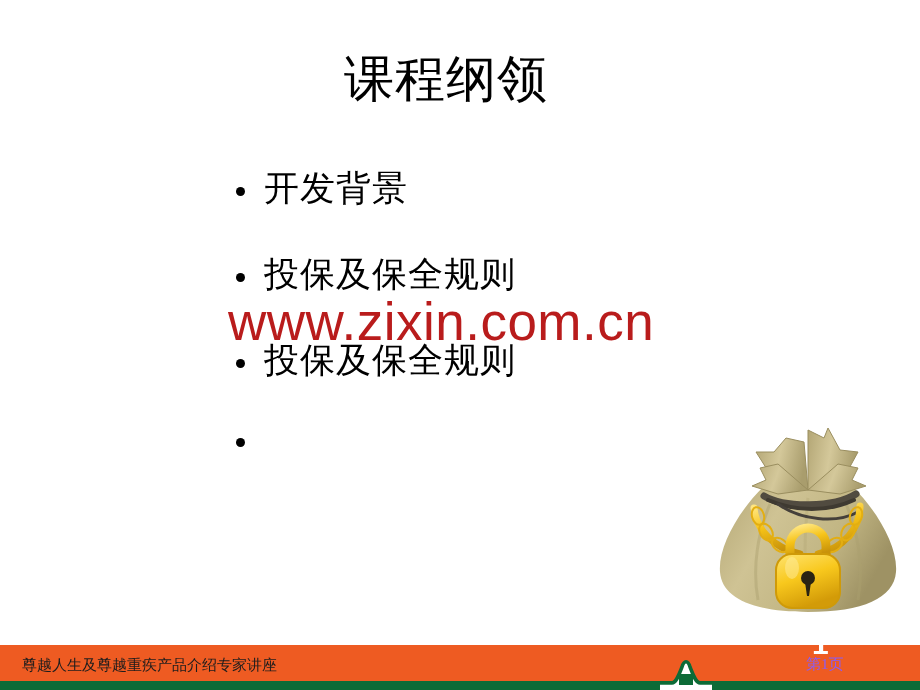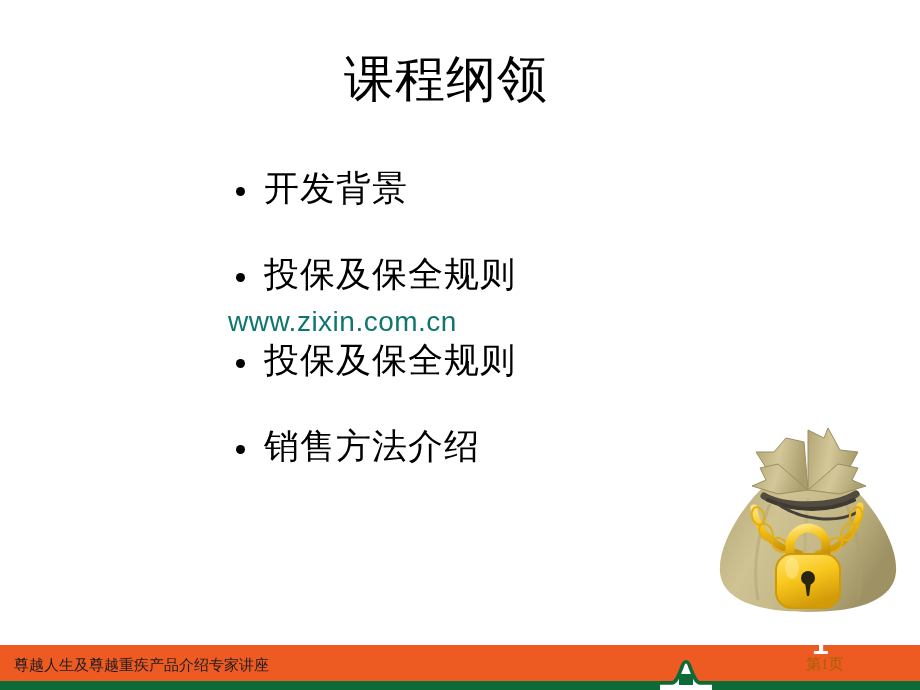--- a/index.html
+++ b/index.html
@@ -32,23 +32,23 @@
     letter-spacing: 1px;
     white-space: nowrap;
   }
 
   
   .watermark {
     position: absolute;
     left: 228px;
     top: 301px;
     font-family: "Liberation Sans", "DejaVu Sans", sans-serif;
-    font-size: 28px;
+    font-size: 53px;
     line-height: 41px;
-    color: #0f766e;
+    color: #b91c1c;
     letter-spacing: 0.5px;
     white-space: nowrap;
     z-index: 5;
     user-select: none;
   }
 
   
   .bullet-list {
     position: absolute;
     left: 236px;
@@ -111,21 +111,21 @@
     position: absolute;
     left: 0;
     top: 681px;
     width: 920px;
     height: 9px;
     background: #0c6b37;
     z-index: 12;
   }
   .footer-text {
     position: absolute;
-    left: 14px;
+    left: 22px;
     top: 656px;
     font-family: "Liberation Serif", "DejaVu Serif", serif;
     font-size: 15px;
     line-height: 18px;
     color: #1d1d1d;
     white-space: nowrap;
     z-index: 13;
   }
   .page-big-number {
     position: absolute;
@@ -138,21 +138,21 @@
     color: #ffffff;
     z-index: 13;
   }
   .page-label {
     position: absolute;
     left: 806px;
     top: 655px;
     font-family: "Liberation Serif", "DejaVu Serif", serif;
     font-size: 15px;
     line-height: 18px;
-    color: #a16207;
+    color: #8b5cf6;
     white-space: nowrap;
     z-index: 14;
   }
   
   .footer-logo {
     position: absolute;
     left: 660px;
     top: 655px;
     width: 52px;
     height: 35px;
@@ -182,21 +182,20 @@
     </div>
 
     <div class="bullet-item">
       <div class="bullet-dot"><span></span></div>
       <div class="bullet-text">投保及保全规则</div>
     </div>
 
 
     <div class="bullet-item">
       <div class="bullet-dot"><span></span></div>
-      <div class="bullet-text">销售方法介绍</div>
     </div>
 
   </div>
 
   <div class="moneybag">
     <svg width="200" height="215" viewBox="0 0 200 215" xmlns="http://www.w3.org/2000/svg">
       <defs>
         <linearGradient id="bagGrad" x1="0" y1="0" x2="1" y2="0.4">
           <stop offset="0%" stop-color="#b5a876"></stop>
           <stop offset="35%" stop-color="#cfc394"></stop>

